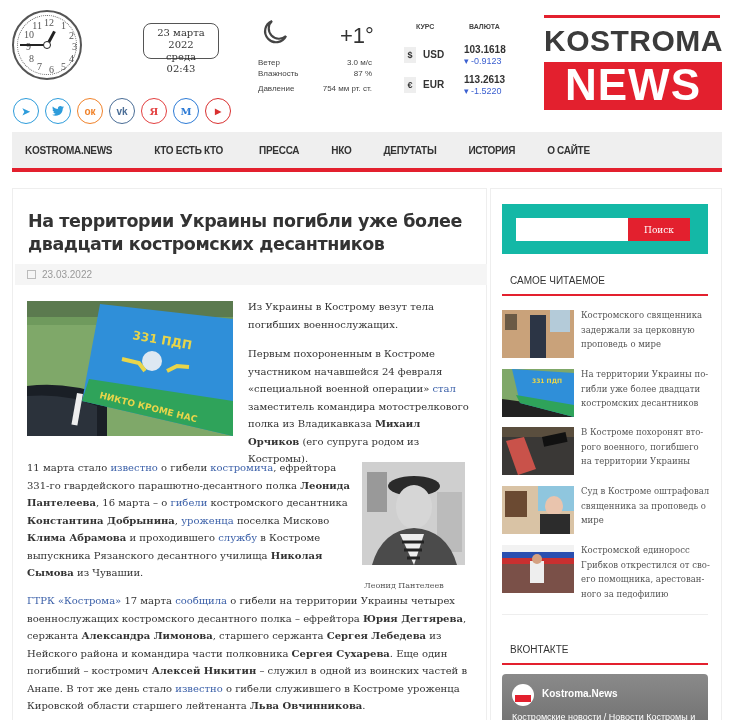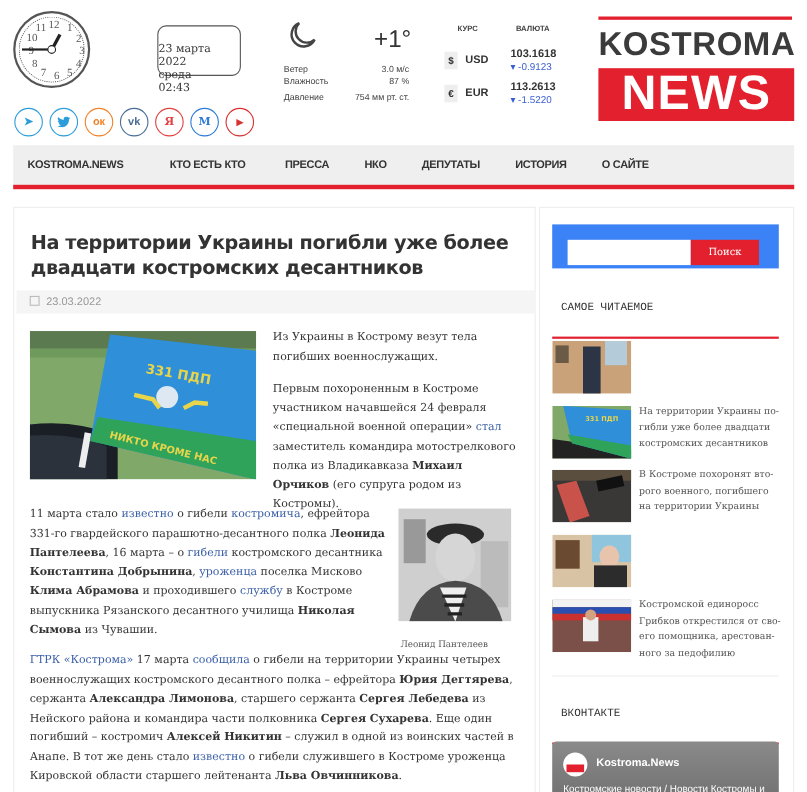--- a/index.html
+++ b/index.html
@@ -4,21 +4,21 @@
 <style>
 *{box-sizing:border-box;margin:0;padding:0}
 body{width:734px;height:720px;overflow:hidden;background:#fff;font-family:"DejaVu Serif",serif;color:#333;position:relative}
 a{text-decoration:none}
 .header{position:relative;height:128px}
 .clock{position:absolute;left:12px;top:10px;width:70px;height:70px;border-radius:50%;border:2px solid #555;background:#fff}
 .clock .dots{position:absolute;inset:3px;border-radius:50%;border:1.5px dotted #666}
 .clock .num{position:absolute;font-family:Liberation Serif, serif;font-size:10px;color:#555;width:12px;text-align:right;line-height:12px}
 .clock .hand{position:absolute;left:50%;top:50%;background:#222;transform-origin:0 50%}
 .clock .center{position:absolute;left:50%;top:50%;width:8px;height:8px;margin:-4px 0 0 -4px;border-radius:50%;border:1.5px solid #222;background:#fff}
-.datebox{position:absolute;left:143px;top:23px;width:76px;height:46px;border:1px solid #555;border-radius:8px;font-size:10px;line-height:12px;padding-top:15px;color:#333}
+.datebox{position:absolute;left:143px;top:23px;width:76px;height:36px;border:1px solid #555;border-radius:8px;text-align:center;font-size:10px;line-height:12px;padding-top:3px;color:#333}
 .socials{position:absolute;left:13px;top:98px;display:flex;gap:6px}
 .soc{width:26px;height:26px;border-radius:50%;border:1.5px solid;display:flex;align-items:center;justify-content:center;font-family:"Liberation Sans",sans-serif;font-size:10px;font-weight:bold}
 .weather{position:absolute;left:256px;top:15px;width:120px;font-family:"Liberation Sans",sans-serif}
 .moon{position:absolute;left:5px;top:3px;width:28px;height:28px}
 .temp{position:absolute;left:84px;top:8px;font-size:22px;color:#333}
 .wrow{position:absolute;left:2px;font-size:8px;color:#444;width:114px;display:flex;justify-content:space-between}
 .currency{position:absolute;left:403px;top:20px;width:110px;font-family:"Liberation Sans",sans-serif}
 .cur-h{position:absolute;top:3px;font-size:7px;font-weight:bold;color:#444}
 .sym{position:absolute;left:1px;width:12px;height:16px;background:#eee;font-size:9px;font-weight:bold;text-align:center;line-height:16px;color:#333}
 .ccode{position:absolute;left:20px;font-size:10px;font-weight:bold;color:#333}
@@ -34,24 +34,24 @@
 .side{position:absolute;left:490px;top:188px;width:232px;height:540px;border:1px solid #eee;border-bottom:none}
 .title{position:absolute;left:15px;top:21px;width:440px;font-family:"DejaVu Sans",sans-serif;font-weight:bold;font-size:17.5px;line-height:23px;color:#333;letter-spacing:-0.4px}
 .meta{position:absolute;left:2px;top:75px;width:472px;height:21px;background:#f5f5f5;font-family:"Liberation Sans",sans-serif;font-size:10px;color:#999;padding-left:12px;line-height:21px}
 .meta .cal{display:inline-block;width:9px;height:9px;border:1px solid #bbb;margin-right:6px;vertical-align:-1px}
 .img1{position:absolute;left:14px;top:112px;width:206px;height:135px;overflow:hidden}
 .p{position:absolute;font-size:10px;line-height:17.5px;color:#333}
 .p b{color:#333}
 .p a{color:#3a5fa8}
 .img2{position:absolute;left:349px;top:273px;width:103px;height:103px;overflow:hidden}
 .cap{position:absolute;left:351px;top:392px;font-size:8px;color:#555}
-.search{position:absolute;left:11px;top:15px;width:206px;height:40px;background:#3b82f6}
+.search{position:absolute;left:11px;top:15px;width:206px;height:50px;background:#14b8a6}
 .search input{position:absolute;left:14px;top:14px;width:112px;height:23px;border:none;background:#fff;outline:none}
 .search button{position:absolute;left:126px;top:14px;width:62px;height:23px;background:#e3202e;color:#fff;border:none;font-family:"DejaVu Serif",serif;font-size:9px}
-.wtitle{position:absolute;left:11px;width:206px;font-family:Liberation Mono, monospace;font-size:10px;color:#333;padding-left:8px;border-bottom:2px solid #e3202e;padding-bottom:20px}
+.wtitle{position:absolute;left:11px;width:206px;font-family:Liberation Sans, sans-serif;font-size:10px;color:#333;padding-left:8px;border-bottom:2px solid #e3202e;padding-bottom:8px}
 .pitem{position:absolute;left:11px;width:210px;height:50px}
 .pthumb{position:absolute;left:0;top:0;width:72px;height:48px;overflow:hidden}
 .ptext{position:absolute;left:79px;top:-2px;width:130px;font-size:8.5px;line-height:14.5px;color:#555}
 .vk{position:absolute;left:11px;top:485px;width:206px;height:60px;border-radius:4px;overflow:hidden;background:linear-gradient(#8a8a8a,#6e6e6e)}
 </style>
 </head>
 <body>
 
 <div class="header">
   <div class="clock">
@@ -194,20 +194,21 @@
 
   <div class="wtitle" style="top:86px">САМОЕ ЧИТАЕМОЕ</div>
 
   <a class="pitem" style="top:121px">
     <div class="pthumb"><svg width="72" height="48">
           <rect width="72" height="48" fill="#c9a27a"></rect>
           <rect x="28" y="5" width="16" height="43" fill="#2c3545"></rect>
           <rect x="3" y="4" width="12" height="16" fill="#6b5a45"></rect>
           <rect x="48" y="0" width="20" height="22" fill="#b4cbd9"></rect>
         </svg></div>
+    <span class="ptext">Костромского священника задержали за церковную проповедь о мире</span>
   </a>
   <a class="pitem" style="top:238px">
     <div class="pthumb"><svg width="72" height="48">
           <rect width="72" height="48" fill="#3a3836"></rect>
           <rect width="72" height="10" fill="#5a4e3e"></rect>
           <path d="M4 14 L22 10 L34 42 L16 48Z" fill="#c9524a"></path>
           <rect x="40" y="10" width="24" height="10" fill="#111" transform="rotate(-12 40 10)"></rect>
         </svg></div>
     <span class="ptext">В Костроме похоронят вто-рого военного, погибшего на территории Украины</span>
   </a>
@@ -222,20 +223,21 @@
     <span class="ptext">На территории Украины по-гибли уже более двадцати костромских десантников</span>
   </a>
   <a class="pitem" style="top:297px">
     <div class="pthumb"><svg width="72" height="48">
           <rect width="72" height="48" fill="#d9c3a5"></rect>
           <rect x="3" y="5" width="22" height="26" fill="#6b4a32"></rect>
           <rect x="36" y="0" width="36" height="25" fill="#8fc6de"></rect>
           <ellipse cx="52" cy="20" rx="9" ry="10" fill="#e9c4ad"></ellipse>
           <rect x="38" y="28" width="30" height="20" fill="#2c2c2c"></rect>
         </svg></div>
+    <span class="ptext">Суд в Костроме оштрафовал священника за проповедь о мире</span>
   </a>
   <a class="pitem" style="top:356px">
     <div class="pthumb"><svg width="72" height="48">
           <rect width="72" height="48" fill="#7a5048"></rect>
           <rect width="72" height="7" fill="#f2f2f2"></rect>
           <rect y="7" width="72" height="6" fill="#2a4fb0"></rect>
           <rect y="13" width="72" height="6" fill="#c93030"></rect>
           <rect x="28" y="16" width="14" height="22" fill="#eee"></rect>
           <ellipse cx="35" cy="14" rx="5" ry="5" fill="#d4a181"></ellipse>
         </svg></div>

